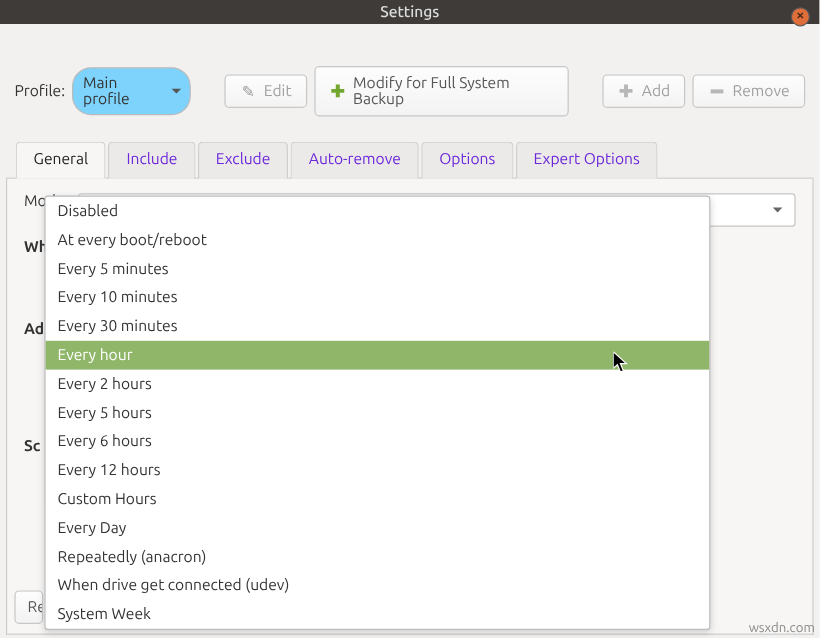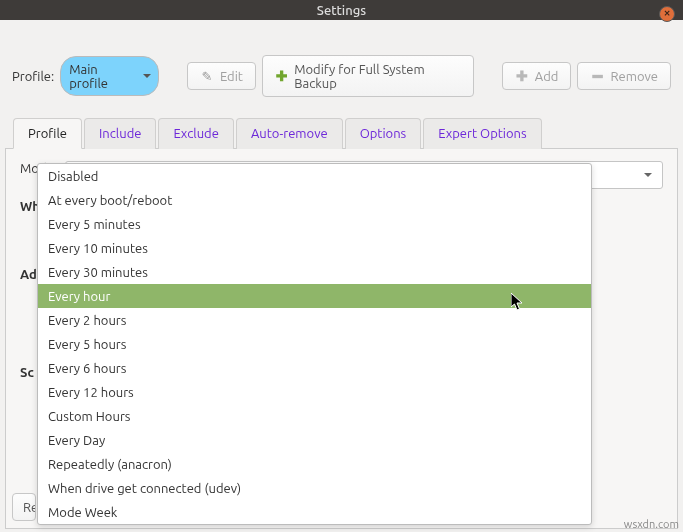--- a/index.html
+++ b/index.html
@@ -224,21 +224,21 @@
     <span class="ico plus-gray">✚</span>
     <span>Add</span>
   </div>
   <div class="btn disabled">
     <span class="ico minus-gray">━</span>
     <span>Remove</span>
   </div>
 </div>
 
 <div class="tabs">
-  <div class="tab active"><span>Profile</span></div>
+  <div class="tab active"><span>General</span></div>
   <div class="tab"><span>Include</span></div>
   <div class="tab"><span>Exclude</span></div>
   <div class="tab"><span>Auto-remove</span></div>
   <div class="tab"><span>Options</span></div>
   <div class="tab"><span>Expert Options</span></div>
 </div>
 
 <div class="content">
   <div class="row">
     <span class="label">Mode:</span>
@@ -267,20 +267,20 @@
     <div class="dropdown-item">Every 30 minutes</div>
     <div class="dropdown-item highlight">Every hour</div>
     <div class="dropdown-item">Every 2 hours</div>
     <div class="dropdown-item">Every 5 hours</div>
     <div class="dropdown-item">Every 6 hours</div>
     <div class="dropdown-item">Every 12 hours</div>
     <div class="dropdown-item">Custom Hours</div>
     <div class="dropdown-item">Every Day</div>
     <div class="dropdown-item">Repeatedly (anacron)</div>
     <div class="dropdown-item">When drive get connected (udev)</div>
-    <div class="dropdown-item">Mode Week</div>
+    <div class="dropdown-item">System Week</div>
   </div>
 
 <svg class="cursor-arrow" width="14" height="20" viewBox="0 0 14 20">
   <path d="M0,0 L0,14 L3.5,11 L6,17 L8.5,16 L6,10 L11,10 Z" fill="#000" stroke="#fff" stroke-width="1"></path>
 </svg>
 
 <div class="watermark">wsxdn.com</div>
 
 </body></html>

